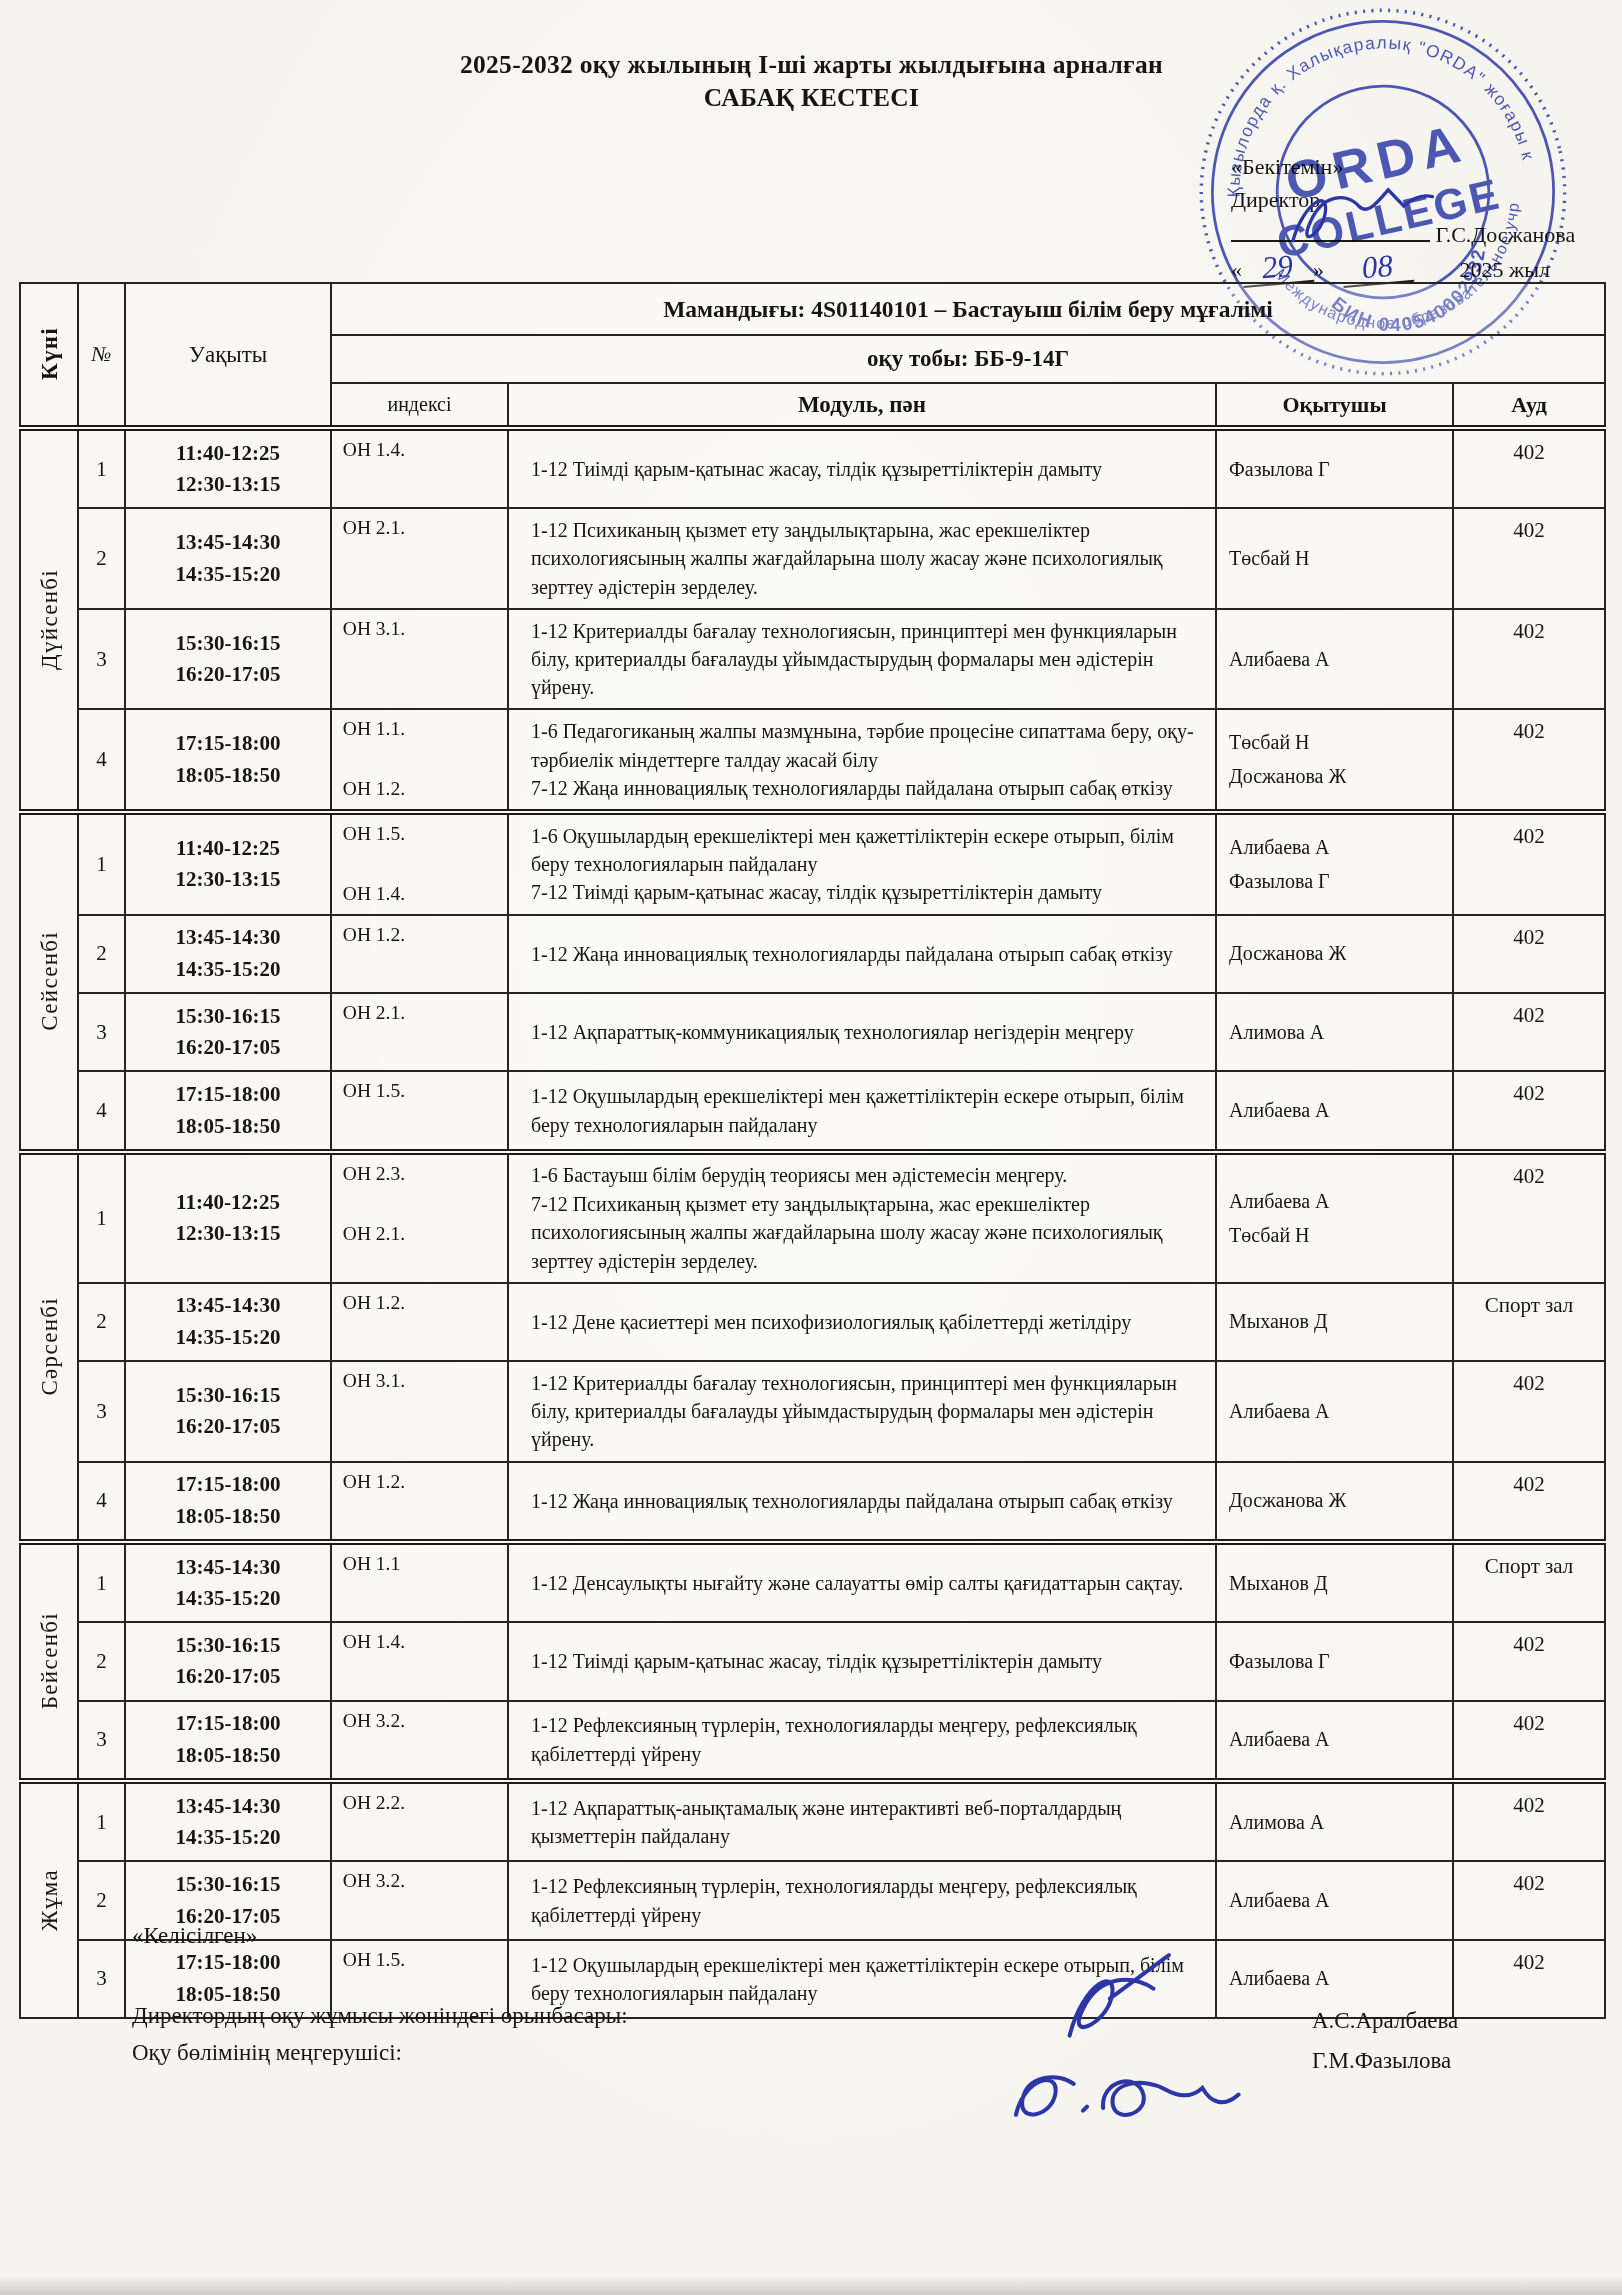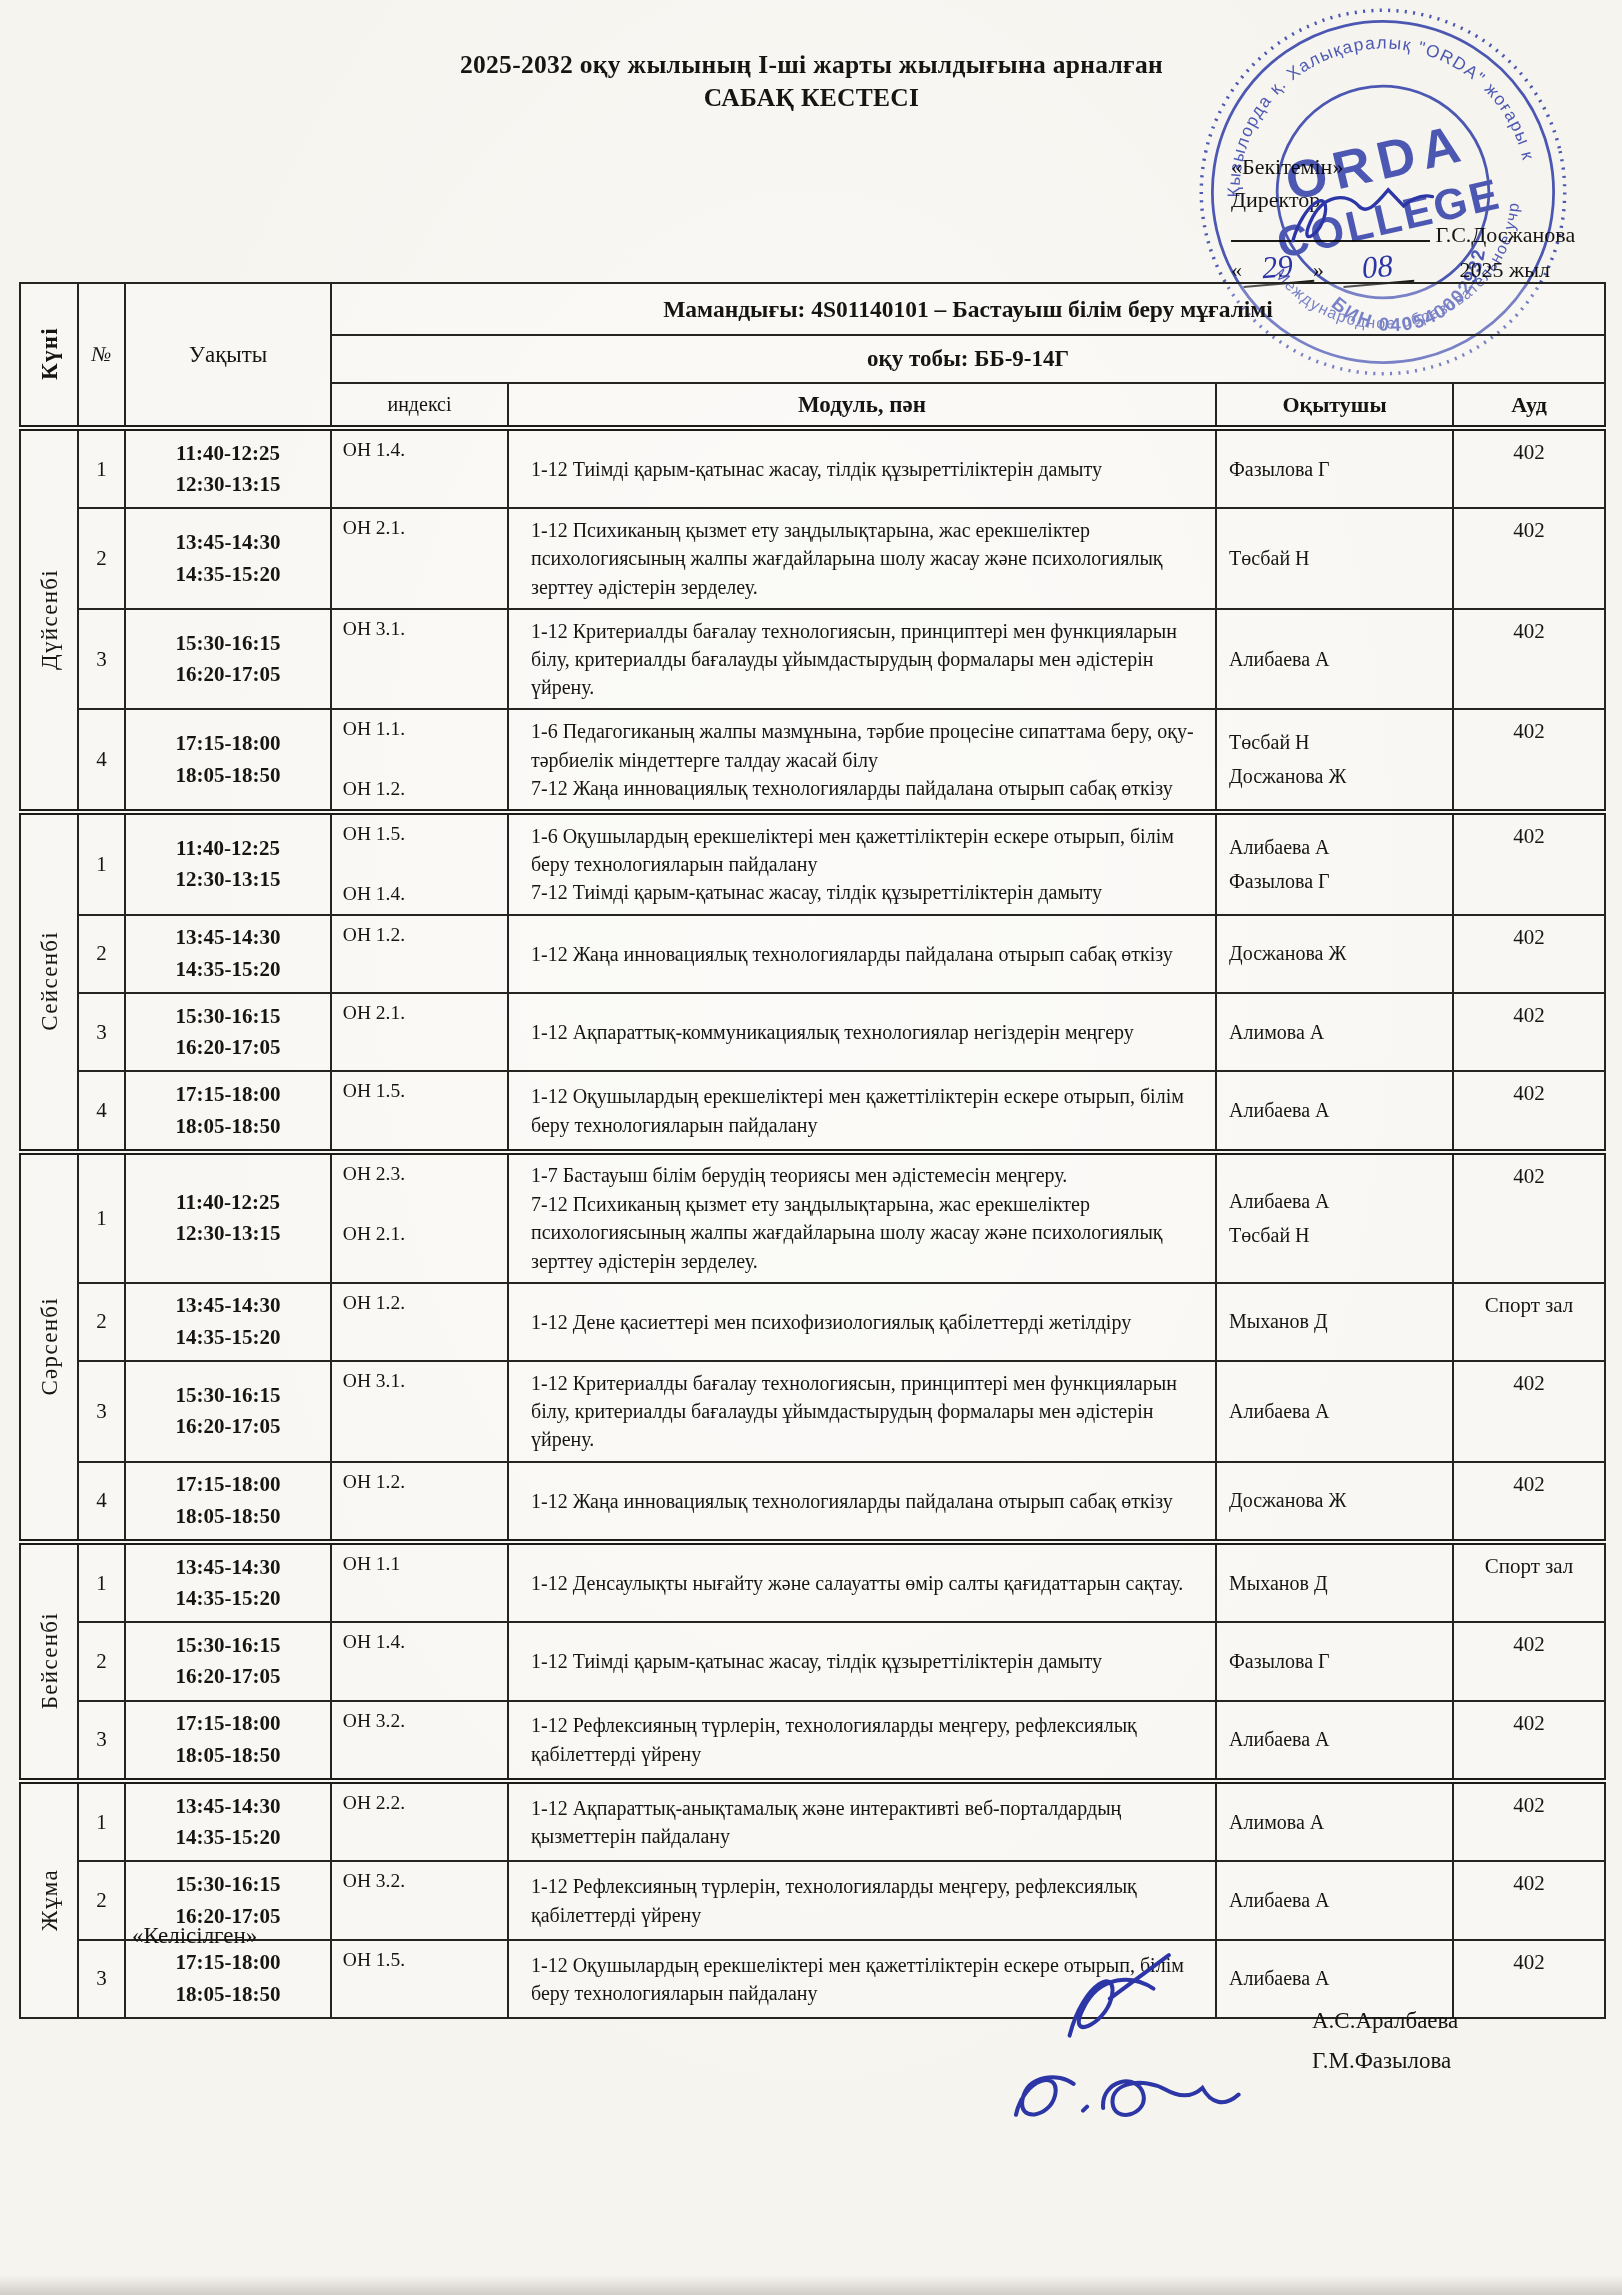--- a/index.html
+++ b/index.html
@@ -288,21 +288,21 @@
           <td class="cell num-cell">1</td>
           <td class="cell time-cell">
             <div class="time-line">11:40-12:25</div>
             <div class="time-line">12:30-13:15</div>
           </td>
           <td class="cell index-cell">
             <div class="index-item">ОН 2.3.</div>
             <div class="index-item">ОН 2.1.</div>
           </td>
           <td class="cell module-cell">
-            <div class="module-part">1-7 Бастауыш білім берудің теориясы мен әдістемесін меңгеру.</div>
+            <div class="module-part">1-6 Бастауыш білім берудің теориясы мен әдістемесін меңгеру.</div>
             <div class="module-part">7-12 Психиканың қызмет ету заңдылықтарына, жас ерекшеліктер психологиясының жалпы жағдайларына шолу жасау және психологиялық зерттеу әдістерін зерделеу.</div>
           </td>
           <td class="cell teacher-cell">
             <div class="teacher-item">Алибаева А</div>
             <div class="teacher-item">Төсбай Н</div>
           </td>
           <td class="cell room-cell">402</td>
         </tr>
         <tr class="lesson-row">
           <td class="cell num-cell">2</td>
@@ -460,20 +460,24 @@
           </td>
           <td class="cell teacher-cell">
             <div class="teacher-item">Алибаева  А</div>
           </td>
           <td class="cell room-cell">402</td>
         </tr>
       </tbody>
     </table>
 
   <div class="agreed">«Келісілген»</div>
+  <div class="roles">
+    <div>Директордың оқу жұмысы  жөніндегі орынбасары:</div>
+    <div>Оқу бөлімінің меңгерушісі:</div>
+  </div>
   <div class="names">
     <div>А.С.Аралбаева</div>
     <div>Г.М.Фазылова</div>
   </div>
 
   <svg class="sig-bottom" viewBox="0 0 520 340">
     <path d="M120,150 C140,70 195,45 182,95 C172,133 115,160 140,110 C165,58 215,60 245,80 M180,95 L268,30" fill="none" stroke="#2c36a6" stroke-width="6" stroke-linecap="round"></path>
     <path d="M40,268 C52,212 108,200 98,240 C90,272 42,280 50,244 C58,208 104,205 126,222 M140,262 L146,256 M170,258 C166,216 222,204 230,238 C237,268 186,282 184,250 C182,220 230,212 262,230 C282,241 300,244 318,228 C330,250 350,258 372,238" fill="none" stroke="#2c36a6" stroke-width="6" stroke-linecap="round"></path>
   </svg>
 

